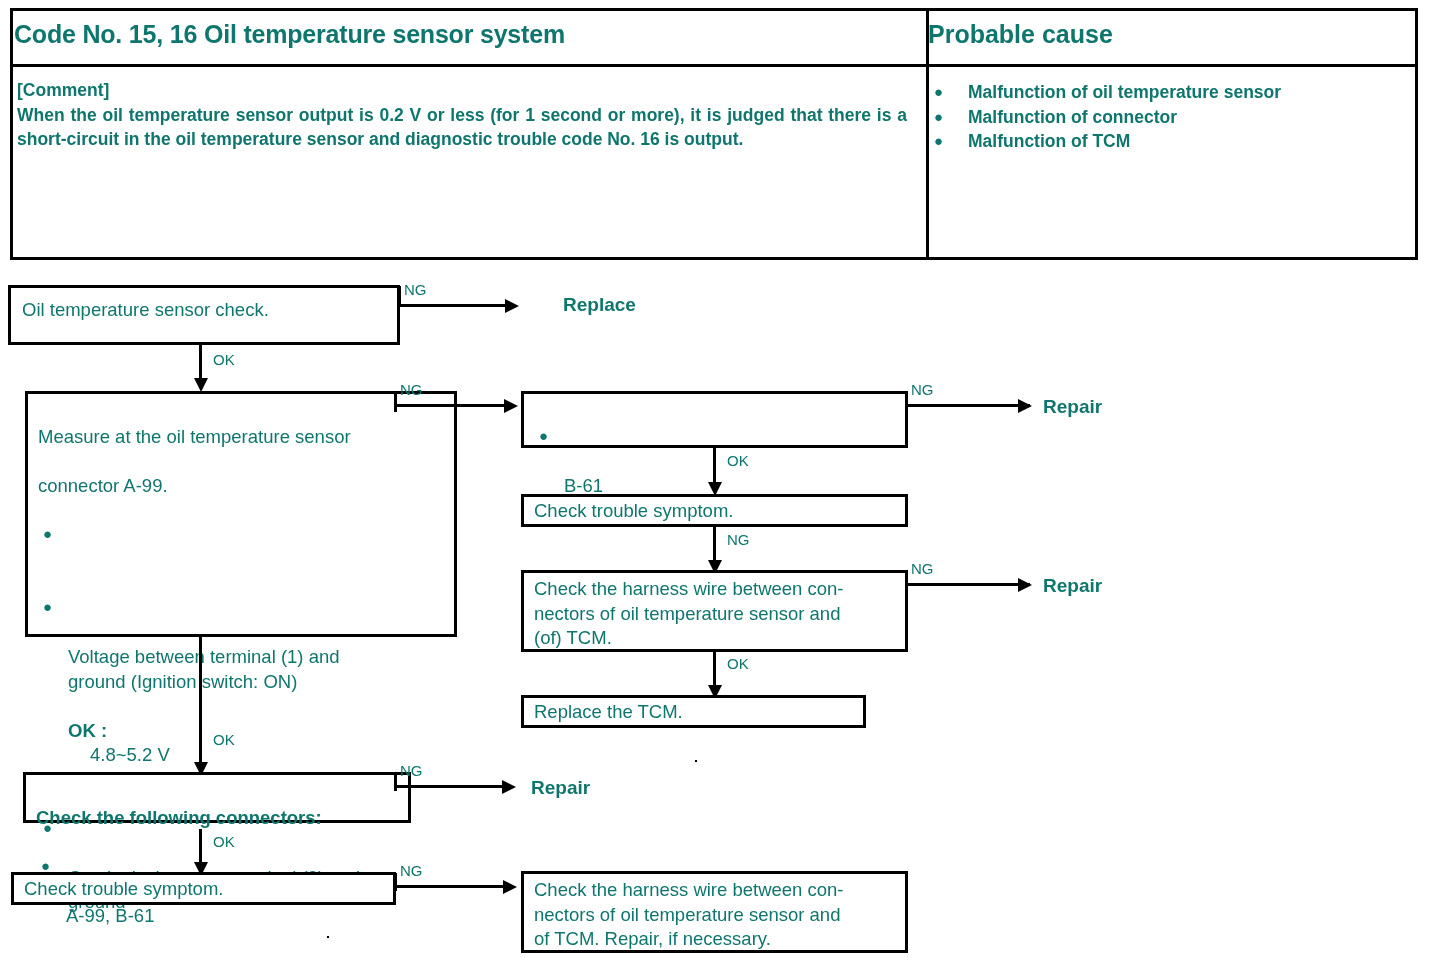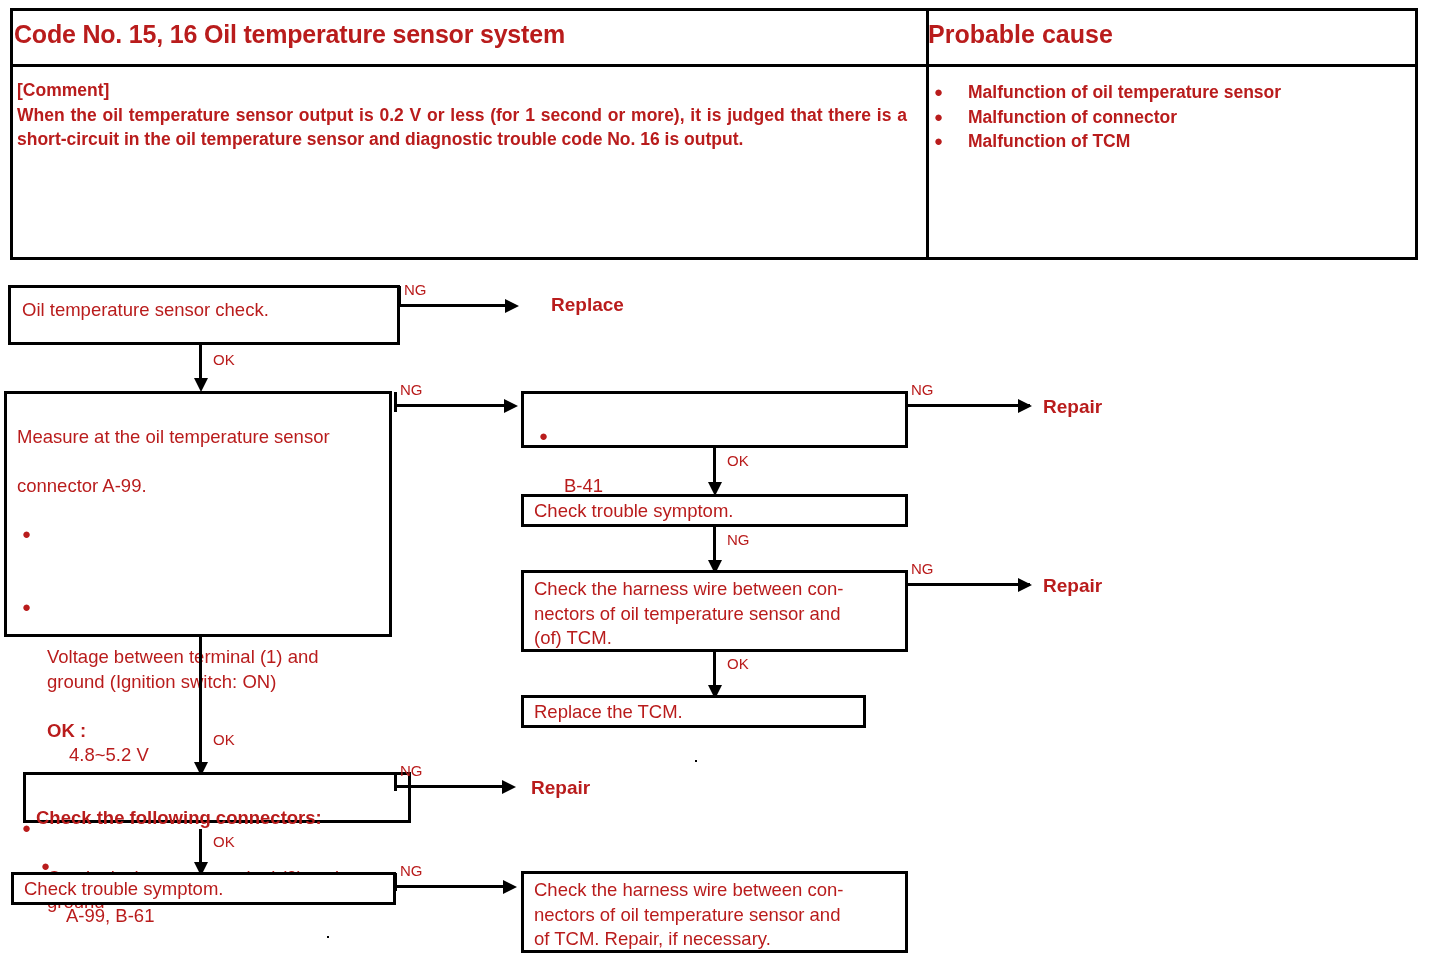--- a/index.html
+++ b/index.html
@@ -6,21 +6,21 @@
     margin: 0;
     padding: 0;
     background: #ffffff;
   }
   #page {
     position: relative;
     width: 1440px;
     height: 958px;
     background: #ffffff;
     font-family: "Liberation Sans", sans-serif;
-    color: #b91c1c;
+    color: #0f766e;
     overflow: hidden;
   }
 
   
   .hdr-table {
     position: absolute;
     left: 10px;
     top: 8px;
     width: 1408px;
     height: 252px;
@@ -200,27 +200,27 @@
   </div>
 
   <div class="fbox" style="left:8px; top:285px; width:392px; height:60px;">
     <div class="txt ftext-plain" style="left:11px; top:10px;">Oil temperature sensor check.</div>
   </div>
 
   <div class="hline" style="left:398px; top:304px; width:110px;"></div>
   <div class="vline" style="left:398px; top:286px; height:20px;"></div>
   <div class="arrow-right" style="left:505px; top:299px;"></div>
   <div class="edge-label" style="left:404px; top:281px;">NG</div>
-  <div class="term-label" style="left:551px; top:294px;text-align:right;">Replace</div>
+  <div class="term-label" style="left:563px; top:294px;text-align:right;">Replace</div>
 
   <div class="vline" style="left:199px; top:345px; height:40px;"></div>
   <div class="arrow-down" style="left:194px; top:378px;"></div>
   <div class="edge-label" style="left:213px; top:351px;">OK</div>
 
-  <div class="fbox" style="left:4px; top:391px; width:388px; height:246px;">
+  <div class="fbox" style="left:25px; top:391px; width:432px; height:246px;">
     <div class="txt ftext-plain" style="left:10px; top:6px; width:368px;">
       <div>Measure at the oil temperature sensor</div>
       <div>connector A-99.</div>
       <div class="bullet-line">
         <span class="bullet">●</span>
       </div>
       <div class="bullet-line">
         <span class="bullet">●</span>
         <span>Voltage between terminal (1) and
 ground  (Ignition  switch:  ON)</span>
@@ -244,21 +244,21 @@
   <div class="edge-label" style="left:400px; top:381px;">NG</div>
 
   <div class="vline" style="left:199px; top:637px; height:135px;"></div>
   <div class="arrow-down" style="left:194px; top:762px;"></div>
   <div class="edge-label" style="left:213px; top:731px;">OK</div>
 
   <div class="fbox" style="left:521px; top:391px; width:387px; height:57px;">
     <div class="txt" style="left:10px; top:6px;">
       <div class="bullet-line">
         <span class="bullet">●</span>
-        <span>B-41</span>
+        <span>B-61</span>
       </div>
     </div>
   </div>
   <div class="vline" style="left:905px; top:392px; height:18px;"></div>
   <div class="hline" style="left:905px; top:404px; width:125px;"></div>
   <div class="arrow-right" style="left:1018px; top:399px;"></div>
   <div class="edge-label" style="left:911px; top:381px;">NG</div>
   <div class="term-label" style="left:1043px; top:396px;">Repair</div>
 
   <div class="vline" style="left:713px; top:448px; height:42px;"></div>

